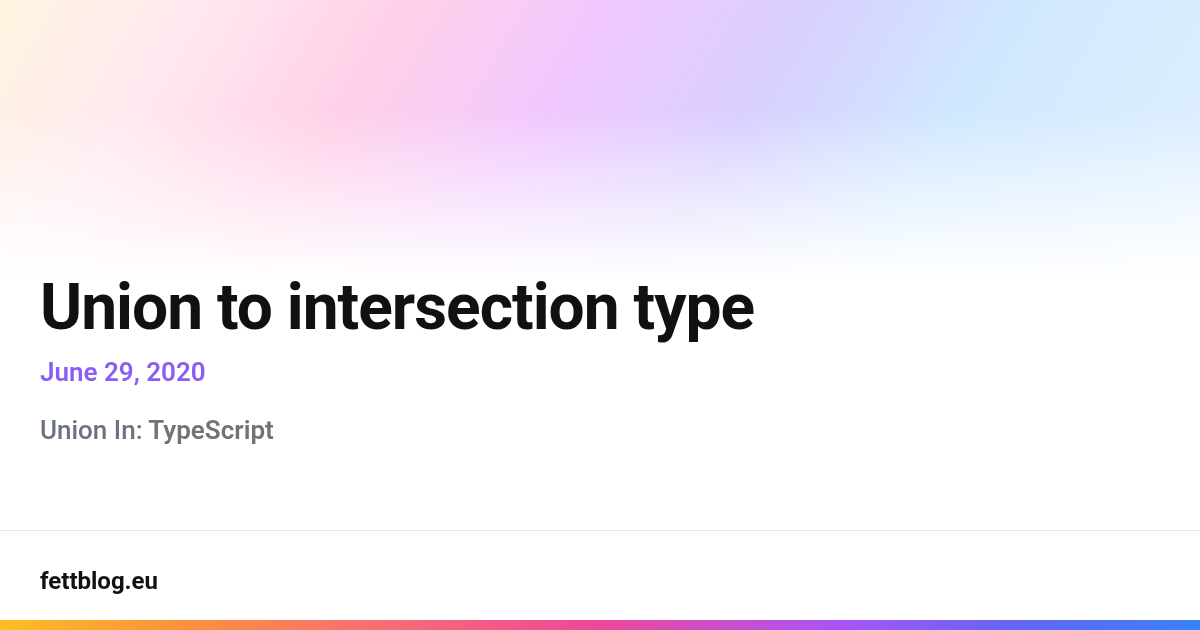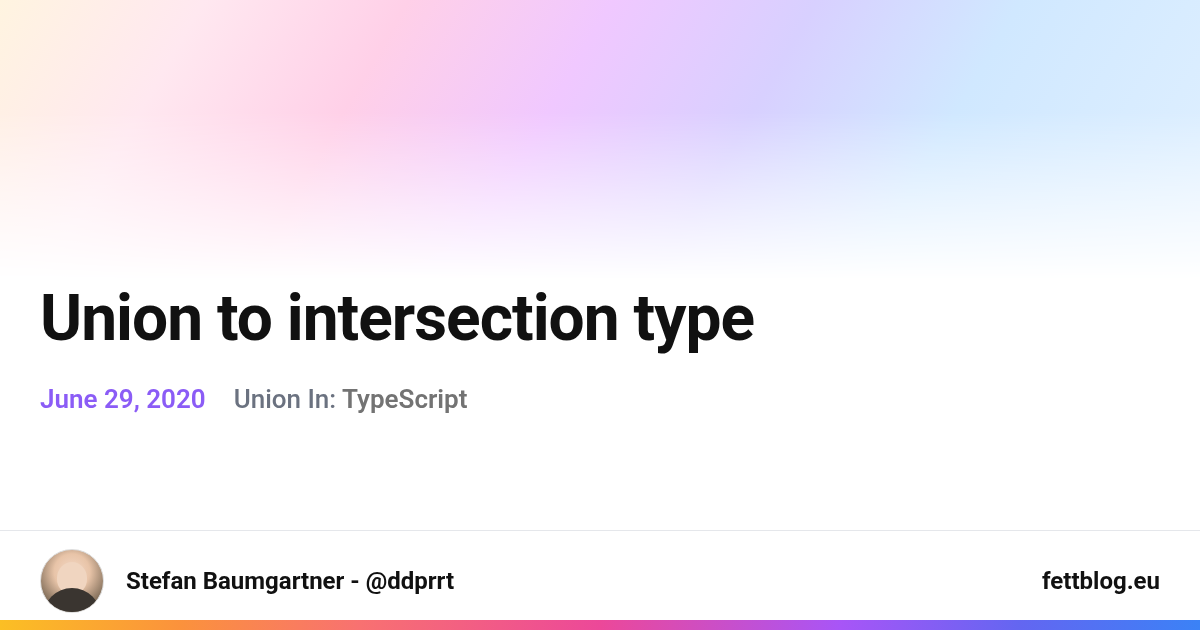--- a/index.html
+++ b/index.html
@@ -28,36 +28,37 @@
         #f0c8ff 45%, 
         #d8d0ff 60%, 
         #d0e8ff 75%, 
         #e0f0ff 100%);
       -webkit-mask-image: linear-gradient(to bottom, black 0%, black 40%, transparent 100%);
       mask-image: linear-gradient(to bottom, black 0%, black 40%, transparent 100%);
     }
     .content {
       position: absolute;
       left: 40px;
-      top: 284px;
+      top: 273px;
     }
     .title {
       font-size: 64px;
       font-weight: 700;
       color: #111111;
       letter-spacing: -1px;
       line-height: 1.1;
     }
     .meta {
-      margin-top: 30px;
+      margin-top: 14px;
       font-size: 26px;
       font-weight: 600;
       display: flex;
       gap: 28px;
       align-items: baseline;
+      flex-direction: column;
     }
     .date {
       color: #8b5cf6;
     }
     .posted-in {
       color: #6b7280;
       font-weight: 500;
     }
     .category {
       color: #737373;
@@ -148,20 +149,16 @@
   <div class="meta">
     <span class="date">June 29, 2020</span>
     <span>
       <span class="posted-in">Union In:</span>
       <a class="category">TypeScript</a>
     </span>
   </div>
 </div>
 
 <div class="footer">
-  <div class="author">
-    <div class="avatar"></div>
-    <span class="author-name">Stefan Baumgartner - @ddprrt</span>
-  </div>
   <a class="site-name">fettblog.eu</a>
 </div>
 
 <div class="bottom-bar"></div>
 
 </body></html>

